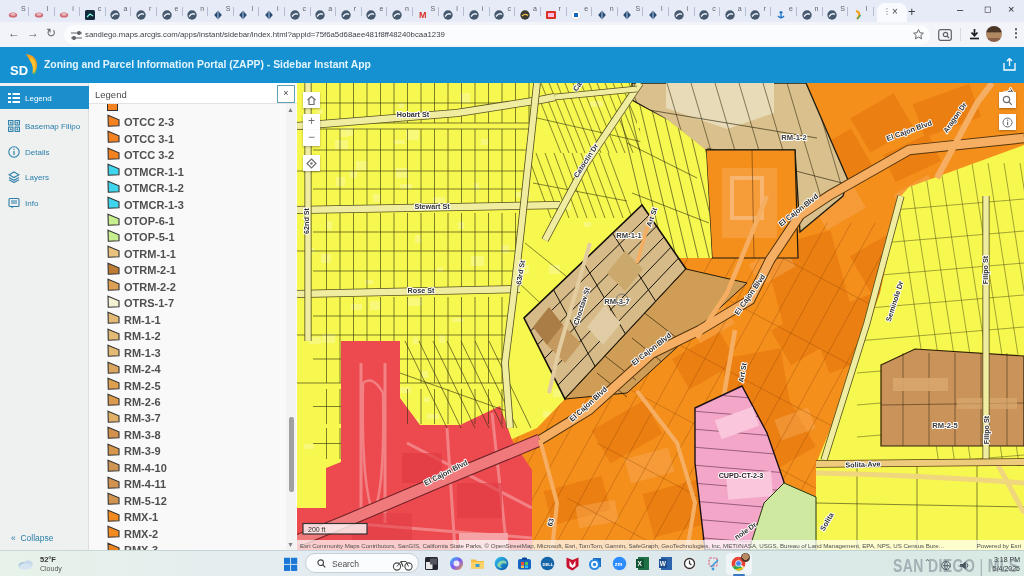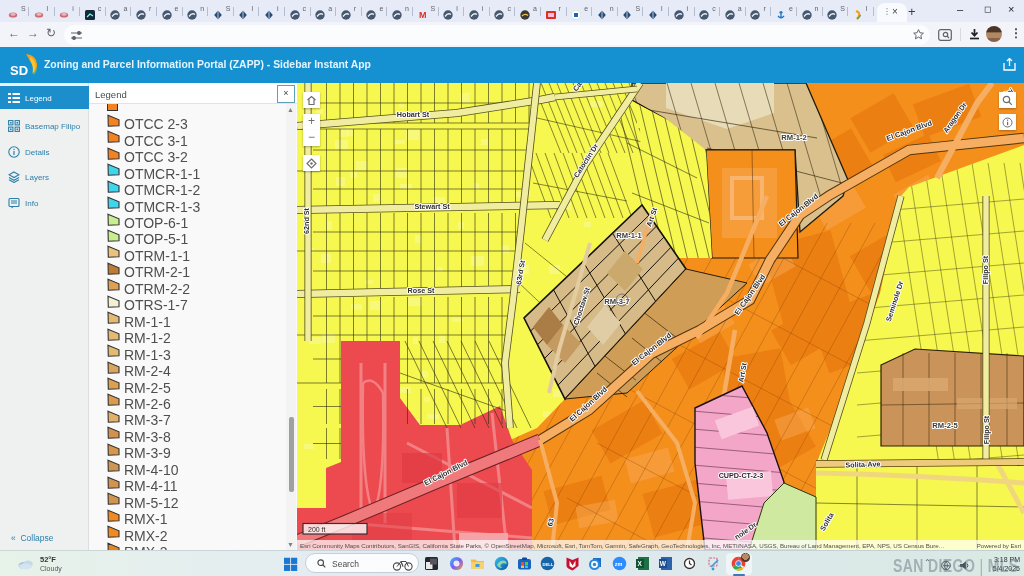--- a/index.html
+++ b/index.html
@@ -32,21 +32,21 @@
 .sitem .ic { position:absolute; left:8px; top:6px; }
 .sitem .tx { position:absolute; left:25px; top:8px; }
 .sitem.active { background:#1b8ecb; color:#fff; height:23px; }
 #collapse { position:absolute; left:11px; top:450px; font-size:8.5px; color:#2b7fa9; }
 
 
 #legendpanel { position:absolute; left:89px; top:83px; width:208px; height:467px; background:#f9f9f9; overflow:hidden; }
 #lheader { position:absolute; left:0; top:0; width:208px; height:21px; background:#fff; border-bottom:1px solid #e3e3e3; }
 #lheader .t { position:absolute; left:6px; top:6px; font-size:9.5px; color:#4a4a4a; }
 #lclose { position:absolute; left:188px; top:1.5px; width:18px; height:18px; background:#fff; border:1.6px solid #62a0b8; color:#444; font-size:9px; text-align:center; line-height:15px; }
-.litem { position:absolute; left:0; width:190px; height:14px; font-size:14px; color:#4f4f4f; }
+.litem { position:absolute; left:0; width:190px; height:14px; font-size:11px; color:#4f4f4f;font-weight:bold; }
 .litem span { position:absolute; left:35px; top:2.5px; }
 #partsw { position:absolute; left:17.5px; top:21px; width:11px; height:7px; background:#F58220; border:1.1px solid #323232; border-top:none; }
 #lscroll { position:absolute; left:197px; top:21px; width:10px; height:446px; background:#f3f3f3; }
 #lthumb { position:absolute; left:199.5px; top:334px; width:5px; height:75px; background:#a0a0a0; border-radius:2px; }
 .sarrow { position:absolute; left:198px; font-size:7px; color:#808080; }
 
 
 #map { position:absolute; left:297px; top:83px; width:727px; height:467px; }
 .mbtn { position:absolute; width:17px; height:16px; background:#fff; box-shadow:0 1px 2px rgba(0,0,0,0.3); color:#6e6e6e; text-align:center; }
 
@@ -284,20 +284,21 @@
     <span class="navic" style="left:27px">→</span>
     <span class="navic" style="left:46px">↻</span>
     <div id="omni">
       <svg width="11" height="11" style="position:absolute;left:7px;top:5px" viewBox="0 0 11 11">
         <g stroke="#5f6368" stroke-width="1.2" fill="none">
             <path d="M0,3 h7 M9,3 h2 M0,8 h2 M4,8 h7"></path>
         <circle cx="8" cy="3" r="1.4" fill="#5f6368"></circle>
             <circle cx="3" cy="8" r="1.4" fill="#5f6368"></circle>
           </g>
       </svg>
+      <span class="url">sandiego.maps.arcgis.com/apps/instant/sidebar/index.html?appid=75f6a5d68aee481f8ff48240bcaa1239</span>
     </div>
     <svg width="13" height="13" style="position:absolute;left:912px;top:6px" viewBox="0 0 24 24">
       <path d="M12 3 l2.7 5.8 6.3 0.7 -4.7 4.3 1.3 6.2 -5.6-3.2 -5.6 3.2 1.3-6.2 -4.7-4.3 6.3-0.7 z" fill="none" stroke="#5f6368" stroke-width="1.8"></path>
     </svg>
     <svg width="14" height="12" style="position:absolute;left:938px;top:7px" viewBox="0 0 14 12">
       <rect x="0.7" y="0.7" width="12.6" height="10.6" rx="2" fill="none" stroke="#5f6368" stroke-width="1.2"></rect>
       <circle cx="7.5" cy="5.5" r="2.2" fill="none" stroke="#5f6368" stroke-width="1.2"></circle>
       <path d="M9,7 l2,2" stroke="#5f6368" stroke-width="1.2"></path>
     </svg>
     <div style="position:absolute;left:960px;top:6px;width:1px;height:13px;background:#d5d9e0"></div>

